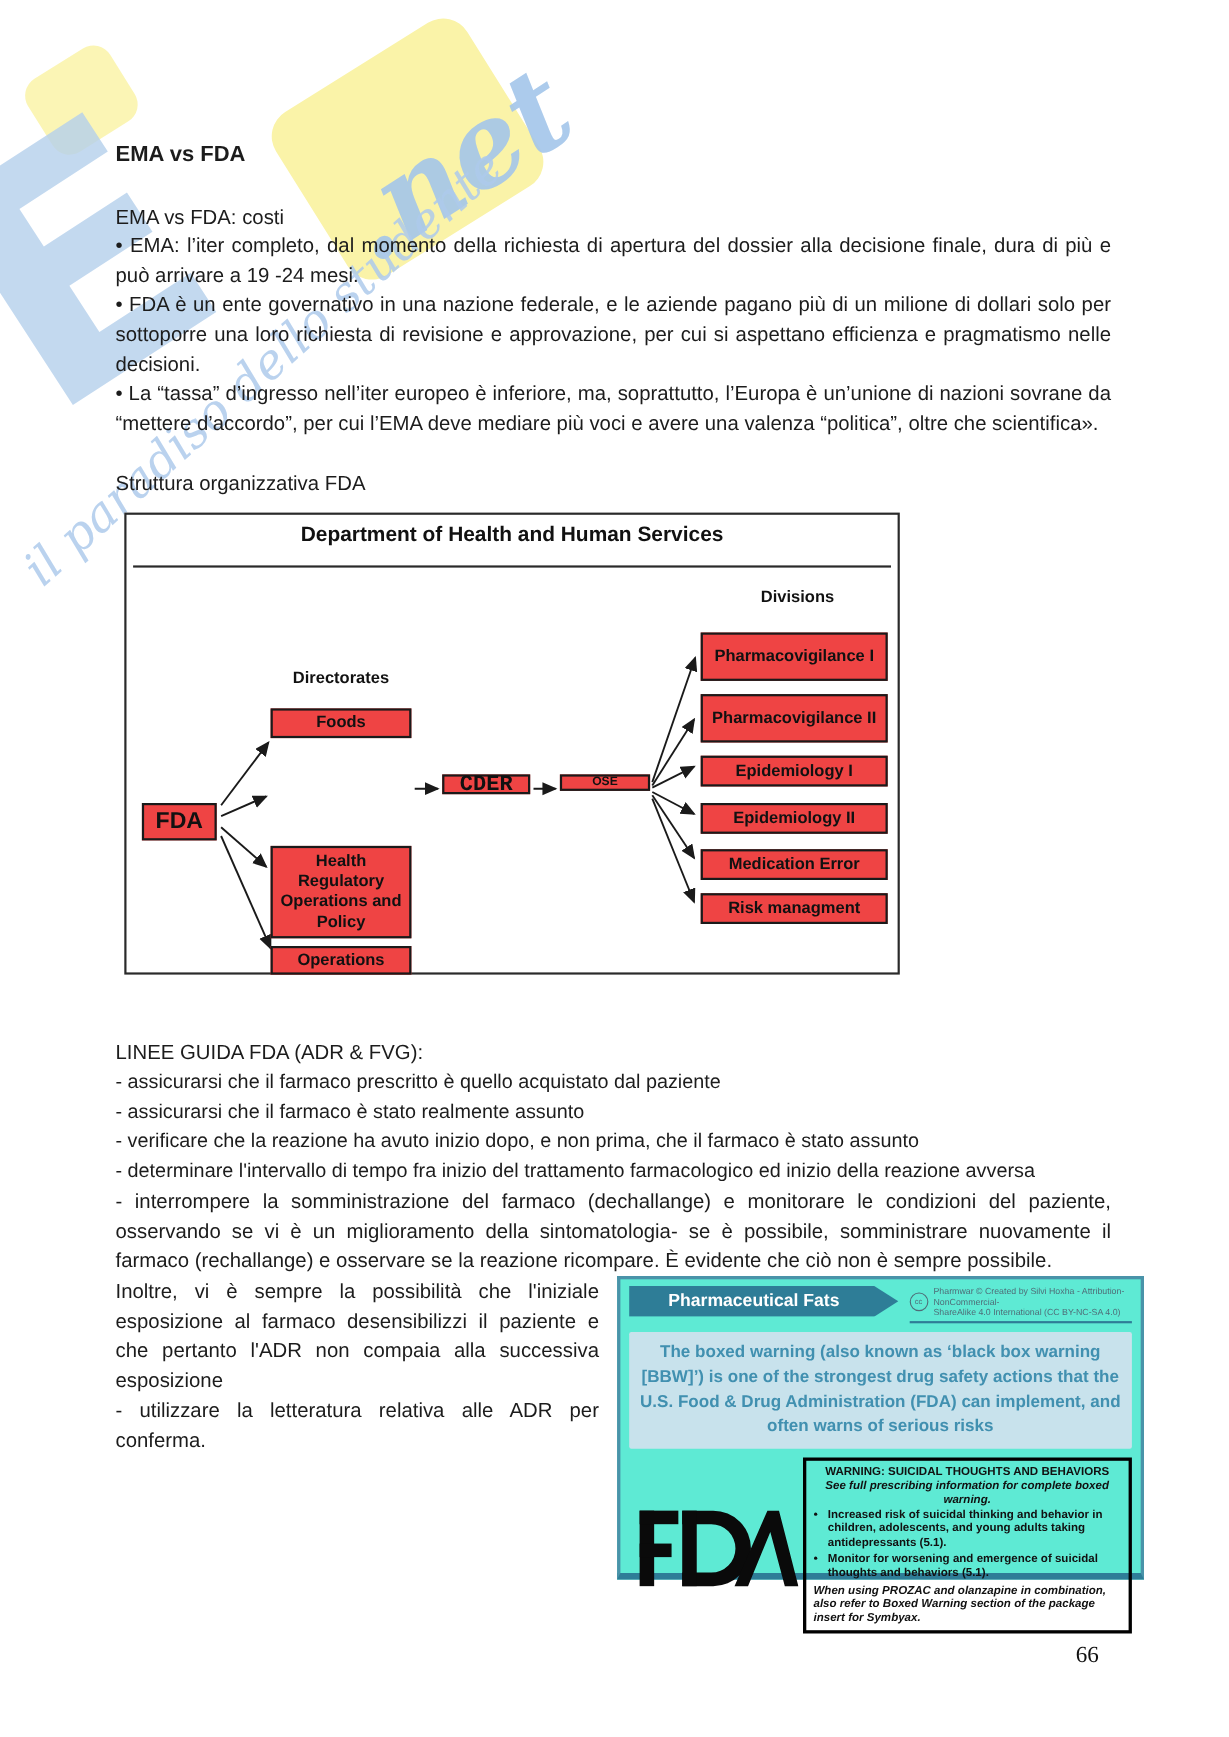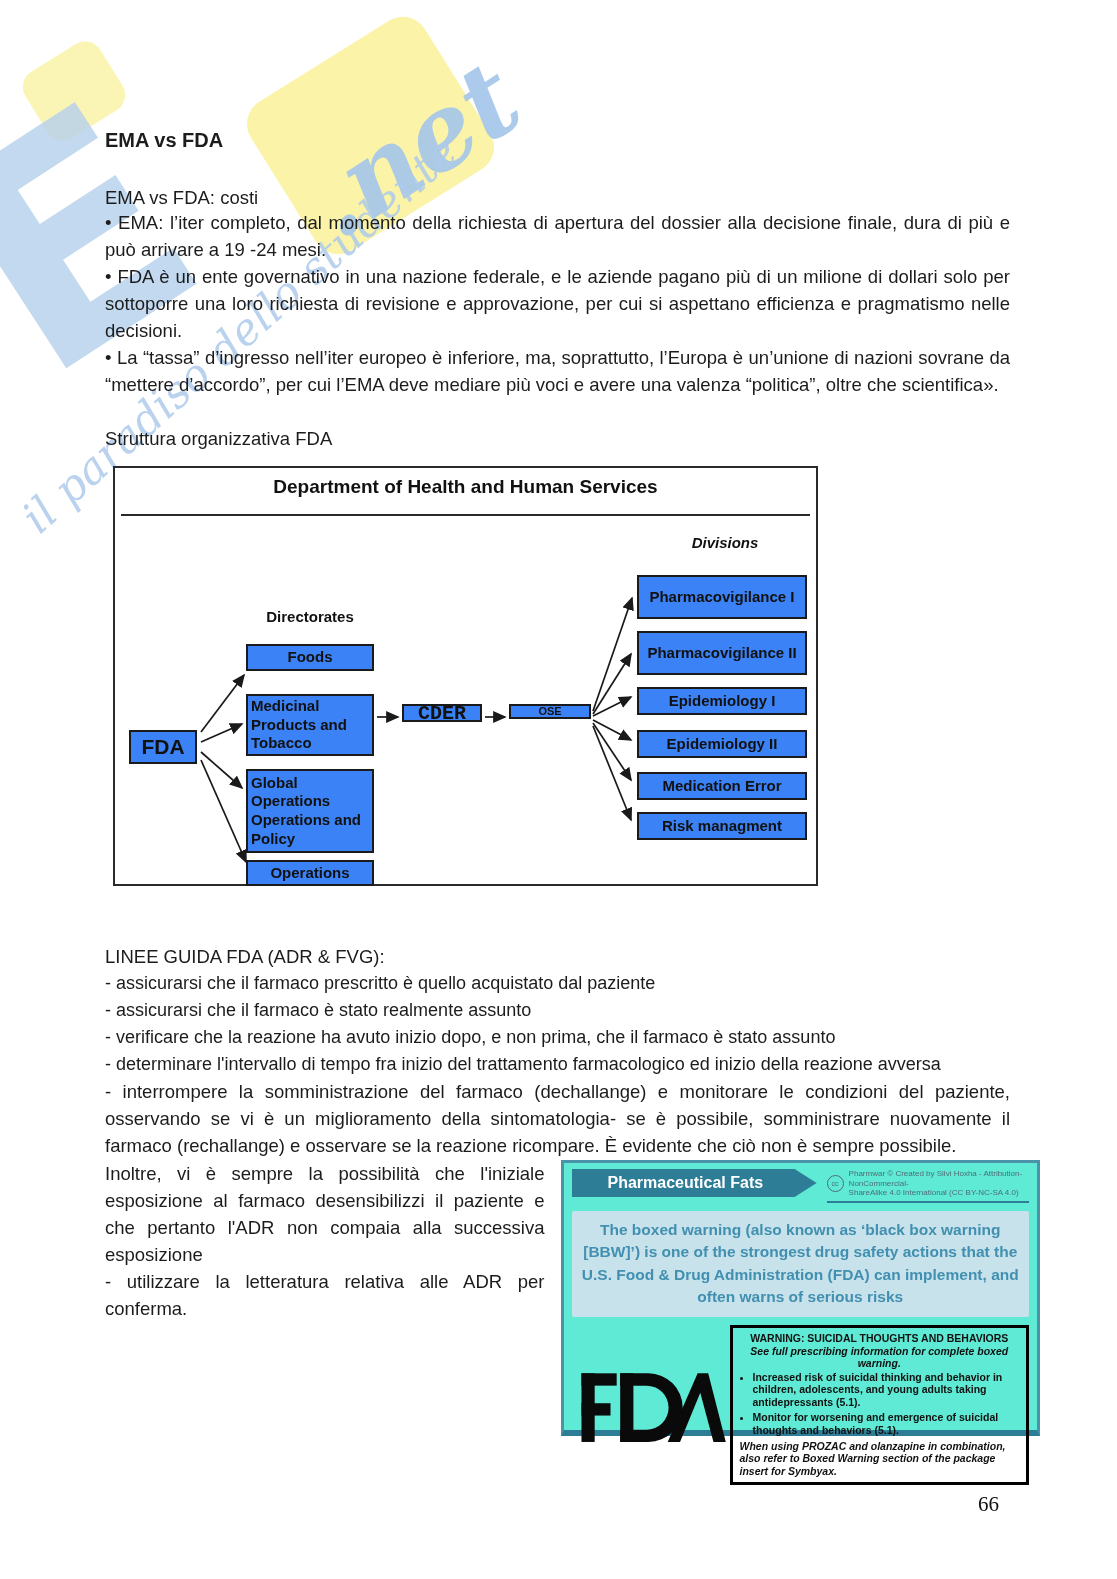--- a/index.html
+++ b/index.html
@@ -26,22 +26,22 @@
   .subtitle{margin:35px 0 0 0;font-size:18.5px;}
   p.body-line{margin:0;width:905px;font-size:18.5px;line-height:27px;text-align:justify;}
   .caption{margin:27px 0 0 0;font-size:18.5px;line-height:27px;}
   
   .diagram{position:relative;margin:14px 0 0 8px;width:705px;height:420px;background:#fff;
            border:2px solid #2a2a2a;box-sizing:border-box;}
   .dg-title{position:absolute;left:0;top:8px;width:100%;text-align:center;
             font-size:19px;font-weight:bold;color:#111;}
   .dg-rule{position:absolute;left:6px;right:6px;top:46px;height:2px;background:#2a2a2a;}
   .dg-label{position:absolute;font-size:15px;font-weight:bold;color:#111;text-align:center;}
-  .dg-box{position:absolute;border:2px solid #1a1a1a;background:#3b82f6;box-sizing:border-box;
-          display:flex;align-items:center;justify-content:center;
+  .dg-box{position:absolute;border:2px solid #1a1a1a;background:#ef4444;box-sizing:border-box;
+          display:flex;align-items:center;justify-content:center;text-align:center;
           font-size:15px;font-weight:bold;color:#111;line-height:1.25;padding:1px 3px;}
   .dg-svg{position:absolute;left:0;top:0;width:705px;height:420px;}
   
   .gl-heading{margin:57px 0 0 0;font-size:18.5px;line-height:27px;}
   .gl-item{margin:0;font-size:18px;line-height:27px;white-space:nowrap;}
   
   .two-col{display:flex;gap:16px;margin-top:1px;align-items:flex-start;}
   .col-left{width:440px;}
   .col-left p{margin:0;font-size:18.5px;line-height:27px;text-align:justify;}
   
@@ -88,21 +88,21 @@
     <p class="subtitle">EMA vs FDA: costi</p>
     <p class="body-line">• EMA: l’iter completo, dal momento della richiesta di apertura del dossier alla decisione finale, dura di più e può arrivare a 19 -24 mesi.</p>
     <p class="body-line">• FDA è un ente governativo in una nazione federale, e le aziende pagano più di un milione di dollari solo per sottoporre una loro richiesta di revisione e approvazione, per cui si aspettano efficienza e pragmatismo nelle decisioni.</p>
     <p class="body-line">• La “tassa” d’ingresso nell’iter europeo è inferiore, ma, soprattutto, l’Europa è un’unione di nazioni sovrane da “mettere d’accordo”, per cui l’EMA deve mediare più voci e avere una valenza “politica”, oltre che scientifica».</p>
     <p class="caption">Struttura organizzativa FDA</p>
 
     <div class="diagram">
       <div class="dg-title">Department of Health and Human Services</div>
       <div class="dg-rule"></div>
 
-      <div class="dg-label" style="left:530px;top:66px;width:160px;font-style:italic;">Divisions</div>
+      <div class="dg-label" style="left:530px;top:66px;width:160px;">Divisions</div>
       <div class="dg-label" style="left:115px;top:140px;width:160px;">Directorates</div>
 
       <svg class="dg-svg" viewBox="0 0 705 420">
         <defs>
           <marker id="ah" markerWidth="9" markerHeight="9" refX="7" refY="3.5" orient="auto">
             <path d="M0,0 L8,3.5 L0,7 z" fill="#1a1a1a"></path>
           </marker>
         </defs>
         <g stroke="#1a1a1a" stroke-width="1.7" fill="none" marker-end="url(#ah)">
           <line x1="86" y1="264" x2="129" y2="207"></line>
@@ -115,22 +115,21 @@
           <line x1="478" y1="246" x2="516" y2="186"></line>
           <line x1="478" y1="248" x2="516" y2="229"></line>
           <line x1="478" y1="252" x2="516" y2="272"></line>
           <line x1="478" y1="255" x2="516" y2="312"></line>
           <line x1="478" y1="258" x2="516" y2="352"></line>
         </g>
       </svg>
 
       <div class="dg-box" style="left:14px;top:262px;width:68px;height:34px;font-size:21px;">FDA</div>
       <div class="dg-box" style="left:131px;top:176px;width:128px;height:27px;">Foods</div>
-      <div class="dg-box" style="left:131px;top:226px;width:128px;height:62px;">Medicinal Products and Tobacco</div>
-      <div class="dg-box" style="left:131px;top:301px;width:128px;height:84px;">Global Operations Operations and Policy</div>
+      <div class="dg-box" style="left:131px;top:301px;width:128px;height:84px;">Health Regulatory Operations and Policy</div>
       <div class="dg-box" style="left:131px;top:392px;width:128px;height:26px;">Operations</div>
       <div class="dg-box" style="left:287px;top:236px;width:80px;height:18px;font-size:20px;font-family:Liberation Mono, monospace;">CDER</div>
       <div class="dg-box" style="left:394px;top:236px;width:82px;height:15px;font-size:11px;">OSE</div>
       <div class="dg-box" style="left:522px;top:107px;width:170px;height:44px;">Pharmacovigilance I</div>
       <div class="dg-box" style="left:522px;top:163px;width:170px;height:44px;">Pharmacovigilance II</div>
       <div class="dg-box" style="left:522px;top:219px;width:170px;height:28px;">Epidemiology I</div>
       <div class="dg-box" style="left:522px;top:262px;width:170px;height:28px;">Epidemiology II</div>
       <div class="dg-box" style="left:522px;top:304px;width:170px;height:28px;">Medication Error</div>
       <div class="dg-box" style="left:522px;top:344px;width:170px;height:28px;">Risk managment</div>
     </div>

